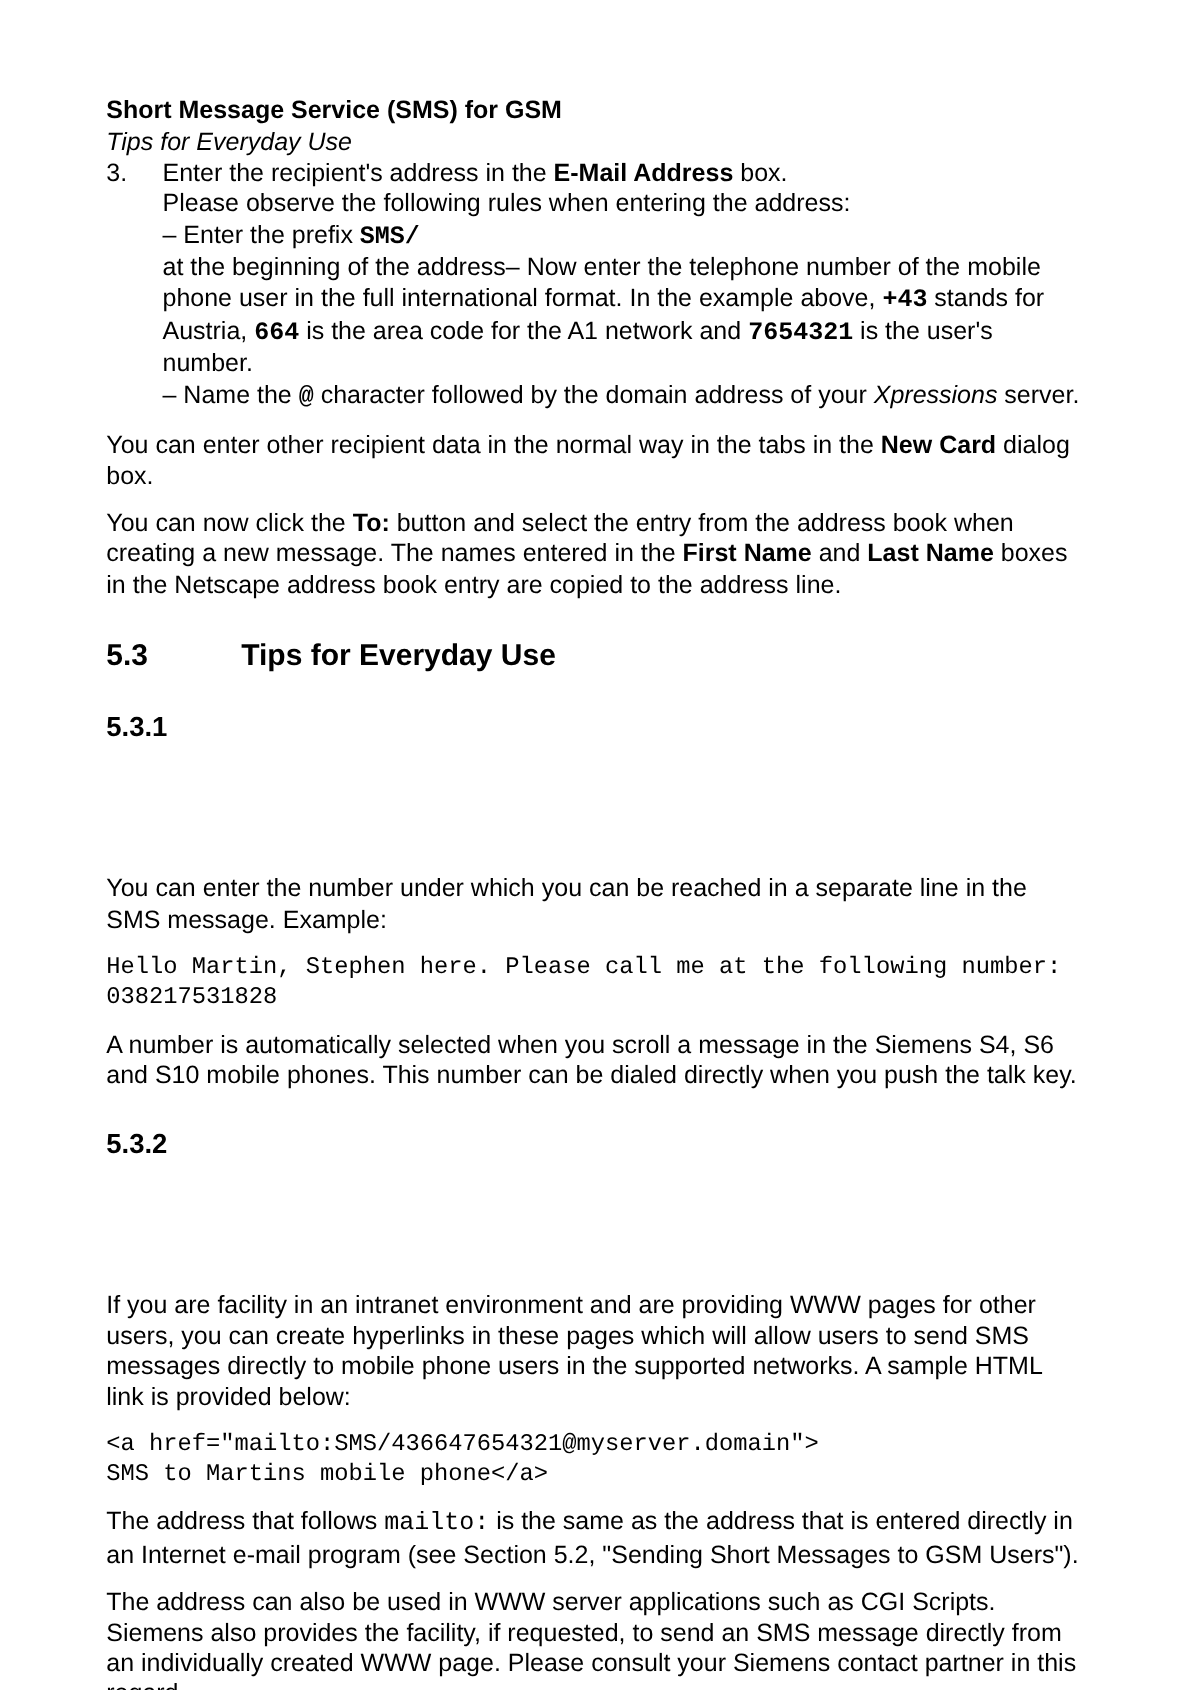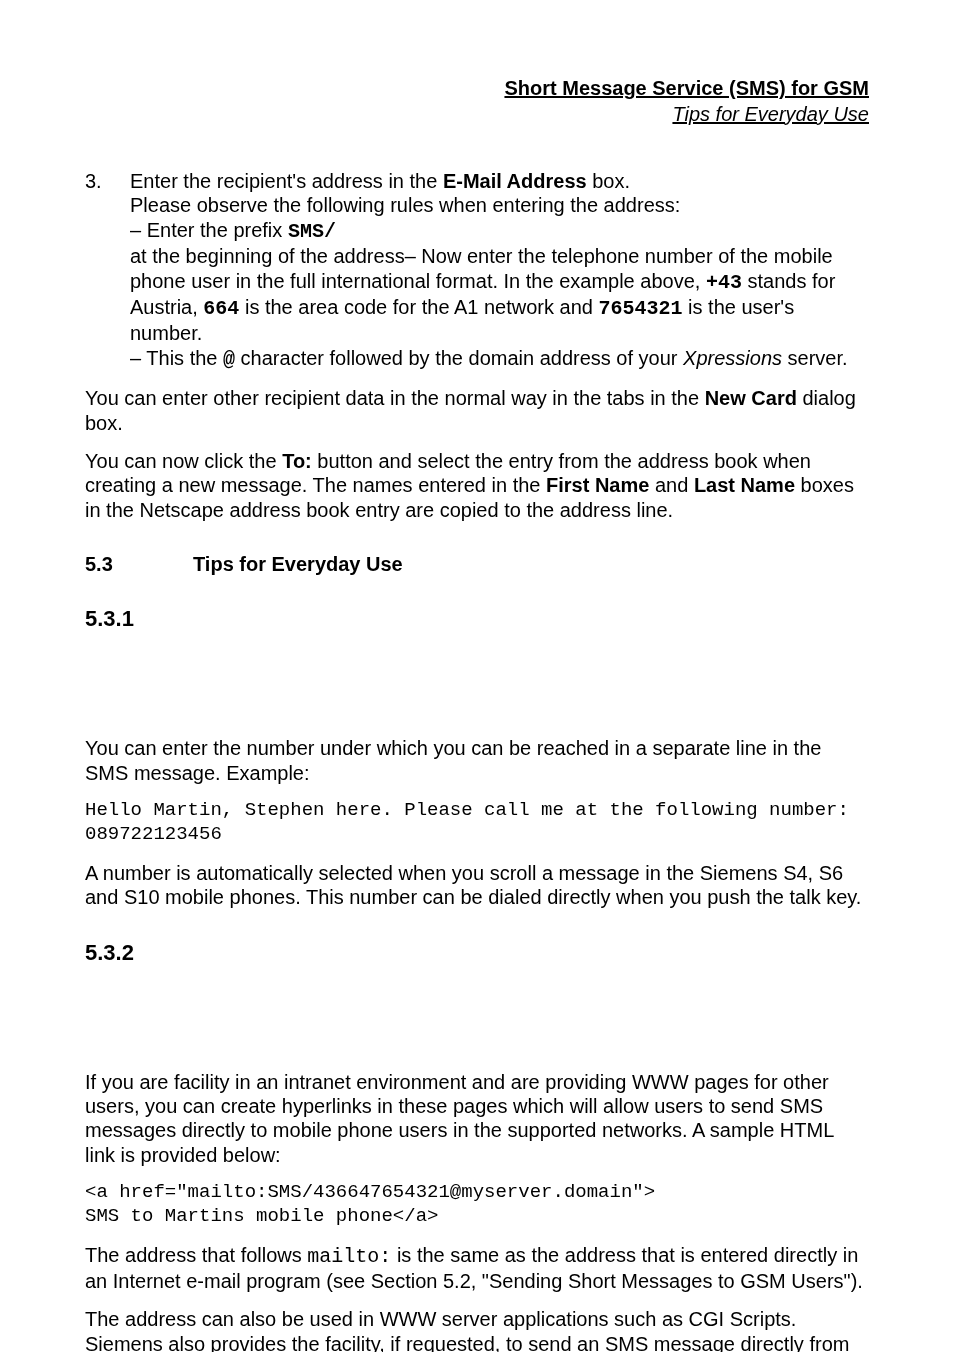--- a/index.html
+++ b/index.html
@@ -11,23 +11,21 @@
   .page {
     width: 954px;
     height: 1352px;
     padding: 75px 85px 0 85px;
     box-sizing: border-box;
     font-family: Arial, Helvetica, sans-serif;
     color: #000;
     position: relative;
   }
   .hdr {
-    text-align: right;
-    margin-bottom: 42px;
-    text-decoration: underline;
+    text-align: left;
   }
   .hdr-title {
     font-weight: bold;
     font-size: 20px;
     line-height: 1.3;
   }
   .hdr-sub {
     font-style: italic;
     font-size: 20px;
     line-height: 1.3;
@@ -61,21 +59,21 @@
   .sec-row {
     display: flex;
     font-weight: bold;
     margin-top: 30px;
     margin-bottom: 22px;
   }
   .sec-num {
     width: 108px;
     flex: 0 0 108px;
   }
-  .h2 { font-size: 20px; }
+  .h2 { font-size: 24px; }
   .h3 { font-size: 22px; flex-direction: column; }
   .code-block {
     font-family: "Courier New", Courier, monospace;
     font-size: 19px;
     line-height: 1.25;
     margin: 14px 0;
     white-space: pre-wrap;
   }
   .footer {
     position: absolute;
@@ -102,21 +100,21 @@
 
   <div class="body-text">
 
     <div class="step-row">
       <div class="step-num">3.</div>
       <div class="step-body">
         <span>Enter the recipient's address in the </span><b>E-Mail Address</b><span> box.</span><br>
         <span>Please observe the following rules when entering the address:</span><br>
         <span>– Enter the prefix </span><span class="mono-bold">SMS/</span><br>
         <span> at the beginning of the address– Now enter the telephone number of the mobile phone user in the full international format. In the example above, </span><span class="mono-bold">+43</span><span> stands for Austria, </span><span class="mono-bold">664</span><span> is the area code for the A1 network and </span><span class="mono-bold">7654321</span><span> is the user's number.</span><br>
-        <span>– This the </span><span class="mono-bold">@</span><span> character followed by the domain address of your </span><i>Xpressions</i><span> server.</span>
+        <span>– Name the </span><span class="mono-bold">@</span><span> character followed by the domain address of your </span><i>Xpressions</i><span> server.</span>
       </div>
     </div>
 
     <p class="para">
       <span>You can enter other recipient data in the normal way in the tabs in the </span><b>New Card</b><span> dialog box.</span>
     </p>
 
     <p class="para">
       <span>You can now click the </span><b>To:</b><span> button and select the entry from the address book when creating a new message. The names entered in the </span><b>First Name</b><span> and </span><b>Last Name</b><span> boxes in the Netscape address book entry are copied to the address line.</span>
     </p>
@@ -126,21 +124,21 @@
       <div>Tips for Everyday Use</div>
     </div>
 
     <div class="sec-row h3">
       <div class="sec-num">5.3.1</div>
     </div>
 
     <p class="para">You can enter the number under which you can be reached in a separate line in the SMS message. Example:</p>
 
     <div class="code-block">Hello Martin, Stephen here. Please call me at the following number:
-089722123456</div>
+038217531828</div>
 
     <p class="para">A number is automatically selected when you scroll a message in the Siemens S4, S6 and S10 mobile phones. This number can be dialed directly when you push the talk key.</p>
 
     <div class="sec-row h3">
       <div class="sec-num">5.3.2</div>
     </div>
 
     <p class="para">If you are facility in an intranet environment and are providing WWW pages for other users, you can create hyperlinks in these pages which will allow users to send SMS messages directly to mobile phone users in the supported networks. A sample HTML link is provided below:</p>
 
     <div class="code-block">&lt;a href="mailto:SMS/436647654321@myserver.domain"&gt;

